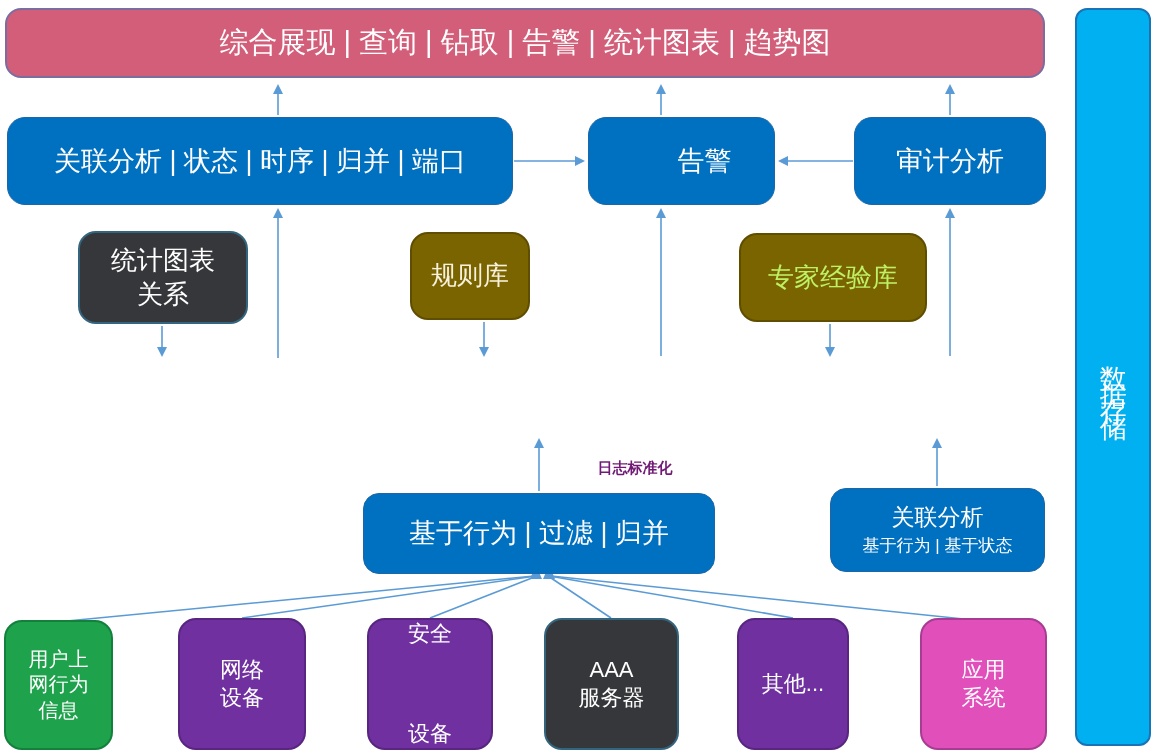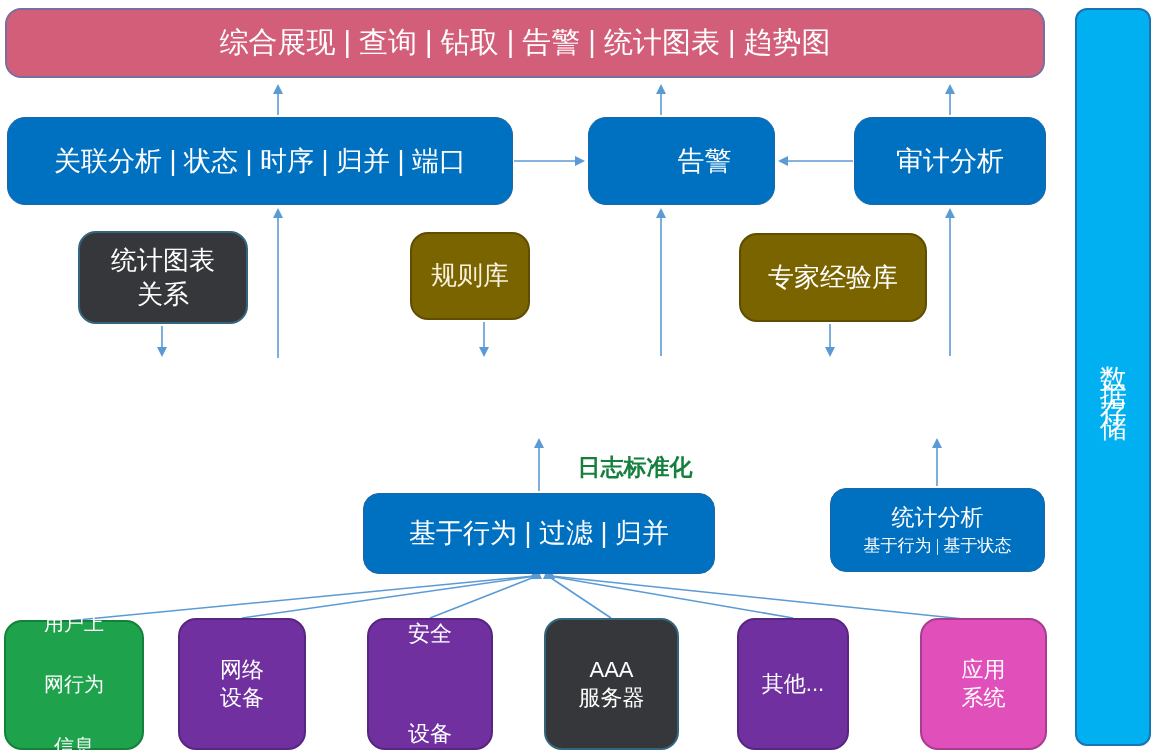--- a/index.html
+++ b/index.html
@@ -30,29 +30,29 @@
     background:var(--orange);border:2px solid var(--orangeBorder);
     border-radius:16px;font-size:29px;
   }
   
   #corr-box{left:7px;top:117px;width:506px;height:88px;background:var(--blue);border:1px solid var(--blueBorder);border-radius:18px;font-size:27px;}
   #alert-box{left:588px;top:117px;width:187px;height:88px;background:var(--blue);border:1px solid var(--blueBorder);border-radius:18px;font-size:27px;padding-left:46px;}
   #audit-box{left:854px;top:117px;width:192px;height:88px;background:var(--blue);border:1px solid var(--blueBorder);border-radius:18px;font-size:27px;}
   
   #personnel-box{left:78px;top:231px;width:170px;height:93px;background:var(--dark);border:2px solid var(--darkBorder);border-radius:18px;font-size:26px;}
   #rules-box{left:410px;top:232px;width:120px;height:88px;background:var(--olive);border:2px solid var(--oliveBorder);border-radius:18px;font-size:26px;color:#f8f1dc;}
-  #expert-box{left:739px;top:233px;width:188px;height:89px;background:var(--olive);border:2px solid var(--oliveBorder);border-radius:18px;font-size:26px;color:#ffffff;}
+  #expert-box{left:739px;top:233px;width:188px;height:89px;background:var(--olive);border:2px solid var(--oliveBorder);border-radius:18px;font-size:26px;color:#bef264;}
   
-  #logstd-label{left:550px;top:452px;width:170px;height:32px;color:#15803d;font-size:23px;font-weight:bold;background:transparent;}
+  #logstd-label{left:550px;top:452px;width:170px;height:32px;color:#701a75;font-size:15px;font-weight:bold;background:transparent;}
   #collect-box{left:363px;top:493px;width:352px;height:81px;background:var(--blue);border:1px solid var(--blueBorder);border-radius:16px;font-size:27px;}
   #ml-box{left:830px;top:488px;width:215px;height:84px;background:var(--blue);border:1px solid var(--blueBorder);border-radius:16px;font-size:23px;}
-  #ml-box .sub{font-size:17px;margin-top:2px;font-family:Liberation Serif, serif;}
+  #ml-box .sub{font-size:17px;margin-top:2px;}
   
   .src{border-radius:18px;font-size:22px;top:618px;height:132px;}
-  #src-user{left:4px;top:620px;width:140px;height:130px;background:var(--green);border:2px solid var(--greenBorder);font-size:20px;gap:36px;}
+  #src-user{left:4px;top:620px;width:109px;height:130px;background:var(--green);border:2px solid var(--greenBorder);font-size:20px;}
   #src-network{left:178px;width:128px;background:var(--purple);border:2px solid var(--purpleBorder);}
   #src-security{left:367px;width:126px;background:var(--purple);border:2px solid var(--purpleBorder);justify-content:space-between;}
   #src-aaa{left:544px;width:135px;background:var(--dark);border:2px solid var(--darkBorder);}
   #src-other{left:737px;width:112px;background:var(--purple);border:2px solid var(--purpleBorder);}
   #src-app{left:920px;width:127px;background:var(--magenta);border:2px solid var(--magentaBorder);}
   
   #storage-bar{
     left:1075px;top:8px;width:76px;height:738px;
     background:var(--cyan);border:2px solid var(--cyanBorder);
     border-radius:12px;font-size:27px;
@@ -129,21 +129,21 @@
 
 
   <div class="box" id="logstd-label">
     <span>日志标准化</span>
   </div>
 
   <div class="box" id="collect-box">
     <span>基于行为 | 过滤 | 归并</span>
   </div>
   <div class="box" id="ml-box">
-    <span>统计分析</span>
+    <span>关联分析</span>
     <span class="sub">基于行为 | 基于状态</span>
   </div>
 
   <div class="box src" id="src-user">
     <span>用户上</span>
     <span>网行为</span>
     <span>信息</span>
   </div>
   <div class="box src" id="src-network">
     <span>网络</span>

